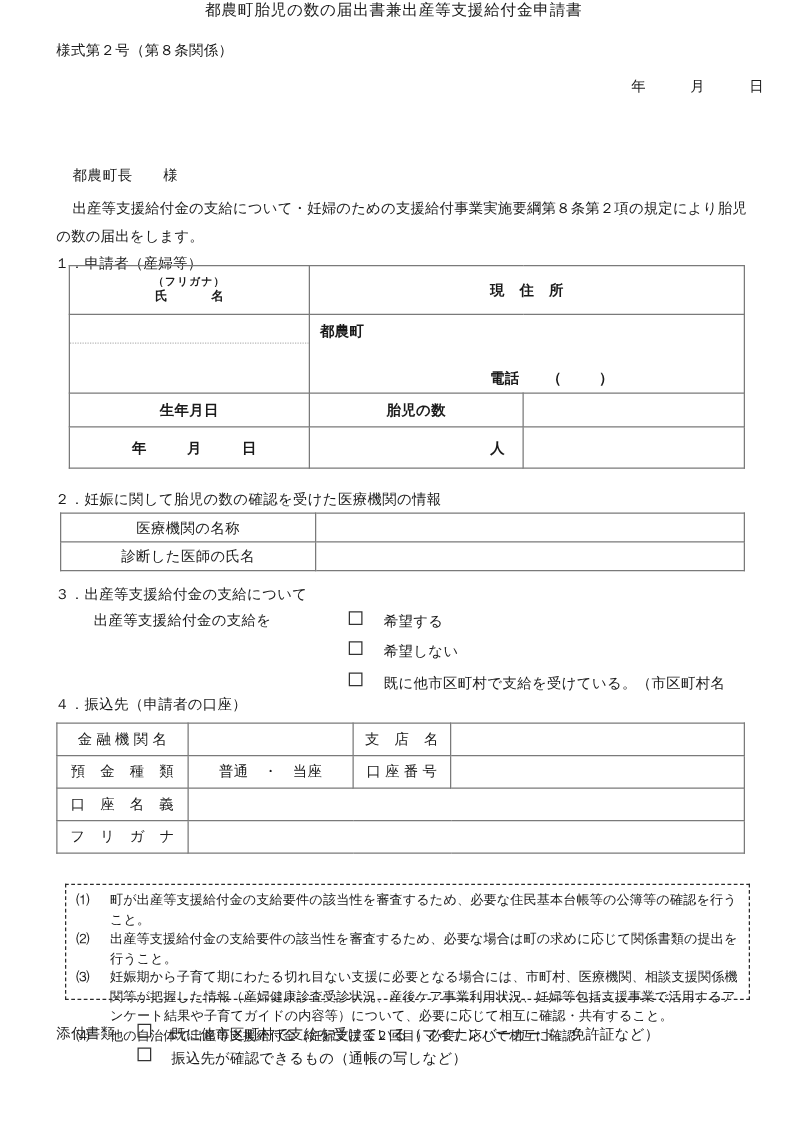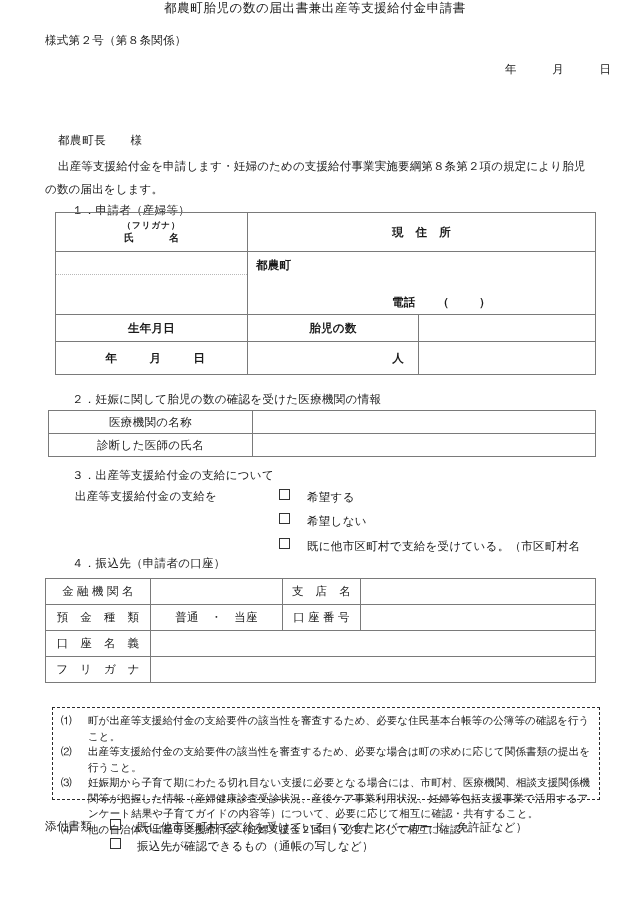--- a/index.html
+++ b/index.html
@@ -27,21 +27,21 @@
   
   .abs { position: absolute; white-space: nowrap; }
   .form-no    { left: 45px;  top: 33px;  font-size: 11.5px; letter-spacing: .3px; }
   .date-line  { left: 505px; top: 62px;  font-size: 11.5px; letter-spacing: .3px; }
   .doc-title  { left: 0;     top: 85px;  width: 630px; text-align: center;
                 font-size: 12.5px; letter-spacing: .6px; white-space: nowrap; }
   .addressee  { left: 58px;  top: 133px; font-size: 11.5px; letter-spacing: .6px; }
   .lead-1     { left: 58px;  top: 159px; font-size: 11.5px; letter-spacing: .15px; }
   .lead-2     { left: 45px;  top: 182px; font-size: 11.5px; letter-spacing: .15px; font-family: Liberation Serif, serif; }
 
-  .sec-head { position: absolute; font-size: 11.5px; letter-spacing: .3px; white-space: nowrap; margin-left: 28px; }
+  .sec-head { position: absolute; font-size: 11.5px; letter-spacing: .3px; white-space: nowrap; }
   .sec1-head { left: 44px; top: 203px; }
   .sec2-head { left: 44px; top: 392px; }
   .sec3-head { left: 44px; top: 468px; }
   .sec4-head { left: 44px; top: 556px; }
 
   
   table.form {
     position: absolute;
     border-collapse: collapse;
     table-layout: fixed;
@@ -125,21 +125,21 @@
 </style>
 </head>
 <body>
 
 <div class="page">
 
   <div class="abs form-no">様式第２号（第８条関係）</div>
   <div class="abs date-line">年　　　月　　　日</div>
   <div class="doc-title">都農町胎児の数の届出書兼出産等支援給付金申請書</div>
   <div class="abs addressee">都農町長　　様</div>
-  <div class="abs lead-1">出産等支援給付金を申請します・妊婦のための支援給付事業実施要綱第８条第２項の規定により胎児</div>
+  <div class="abs lead-1">出産等支援給付金の支給について・妊婦のための支援給付事業実施要綱第８条第２項の規定により胎児</div>
   <div class="abs lead-2">の数の届出をします。</div>
 
   <div class="sec-head sec1-head">１．申請者（産婦等）</div>
 
   <table class="form" id="tbl-applicant">
     <colgroup>
       <col style="width:192px">
       <col style="width:171px">
       <col style="width:177px">
     </colgroup>

